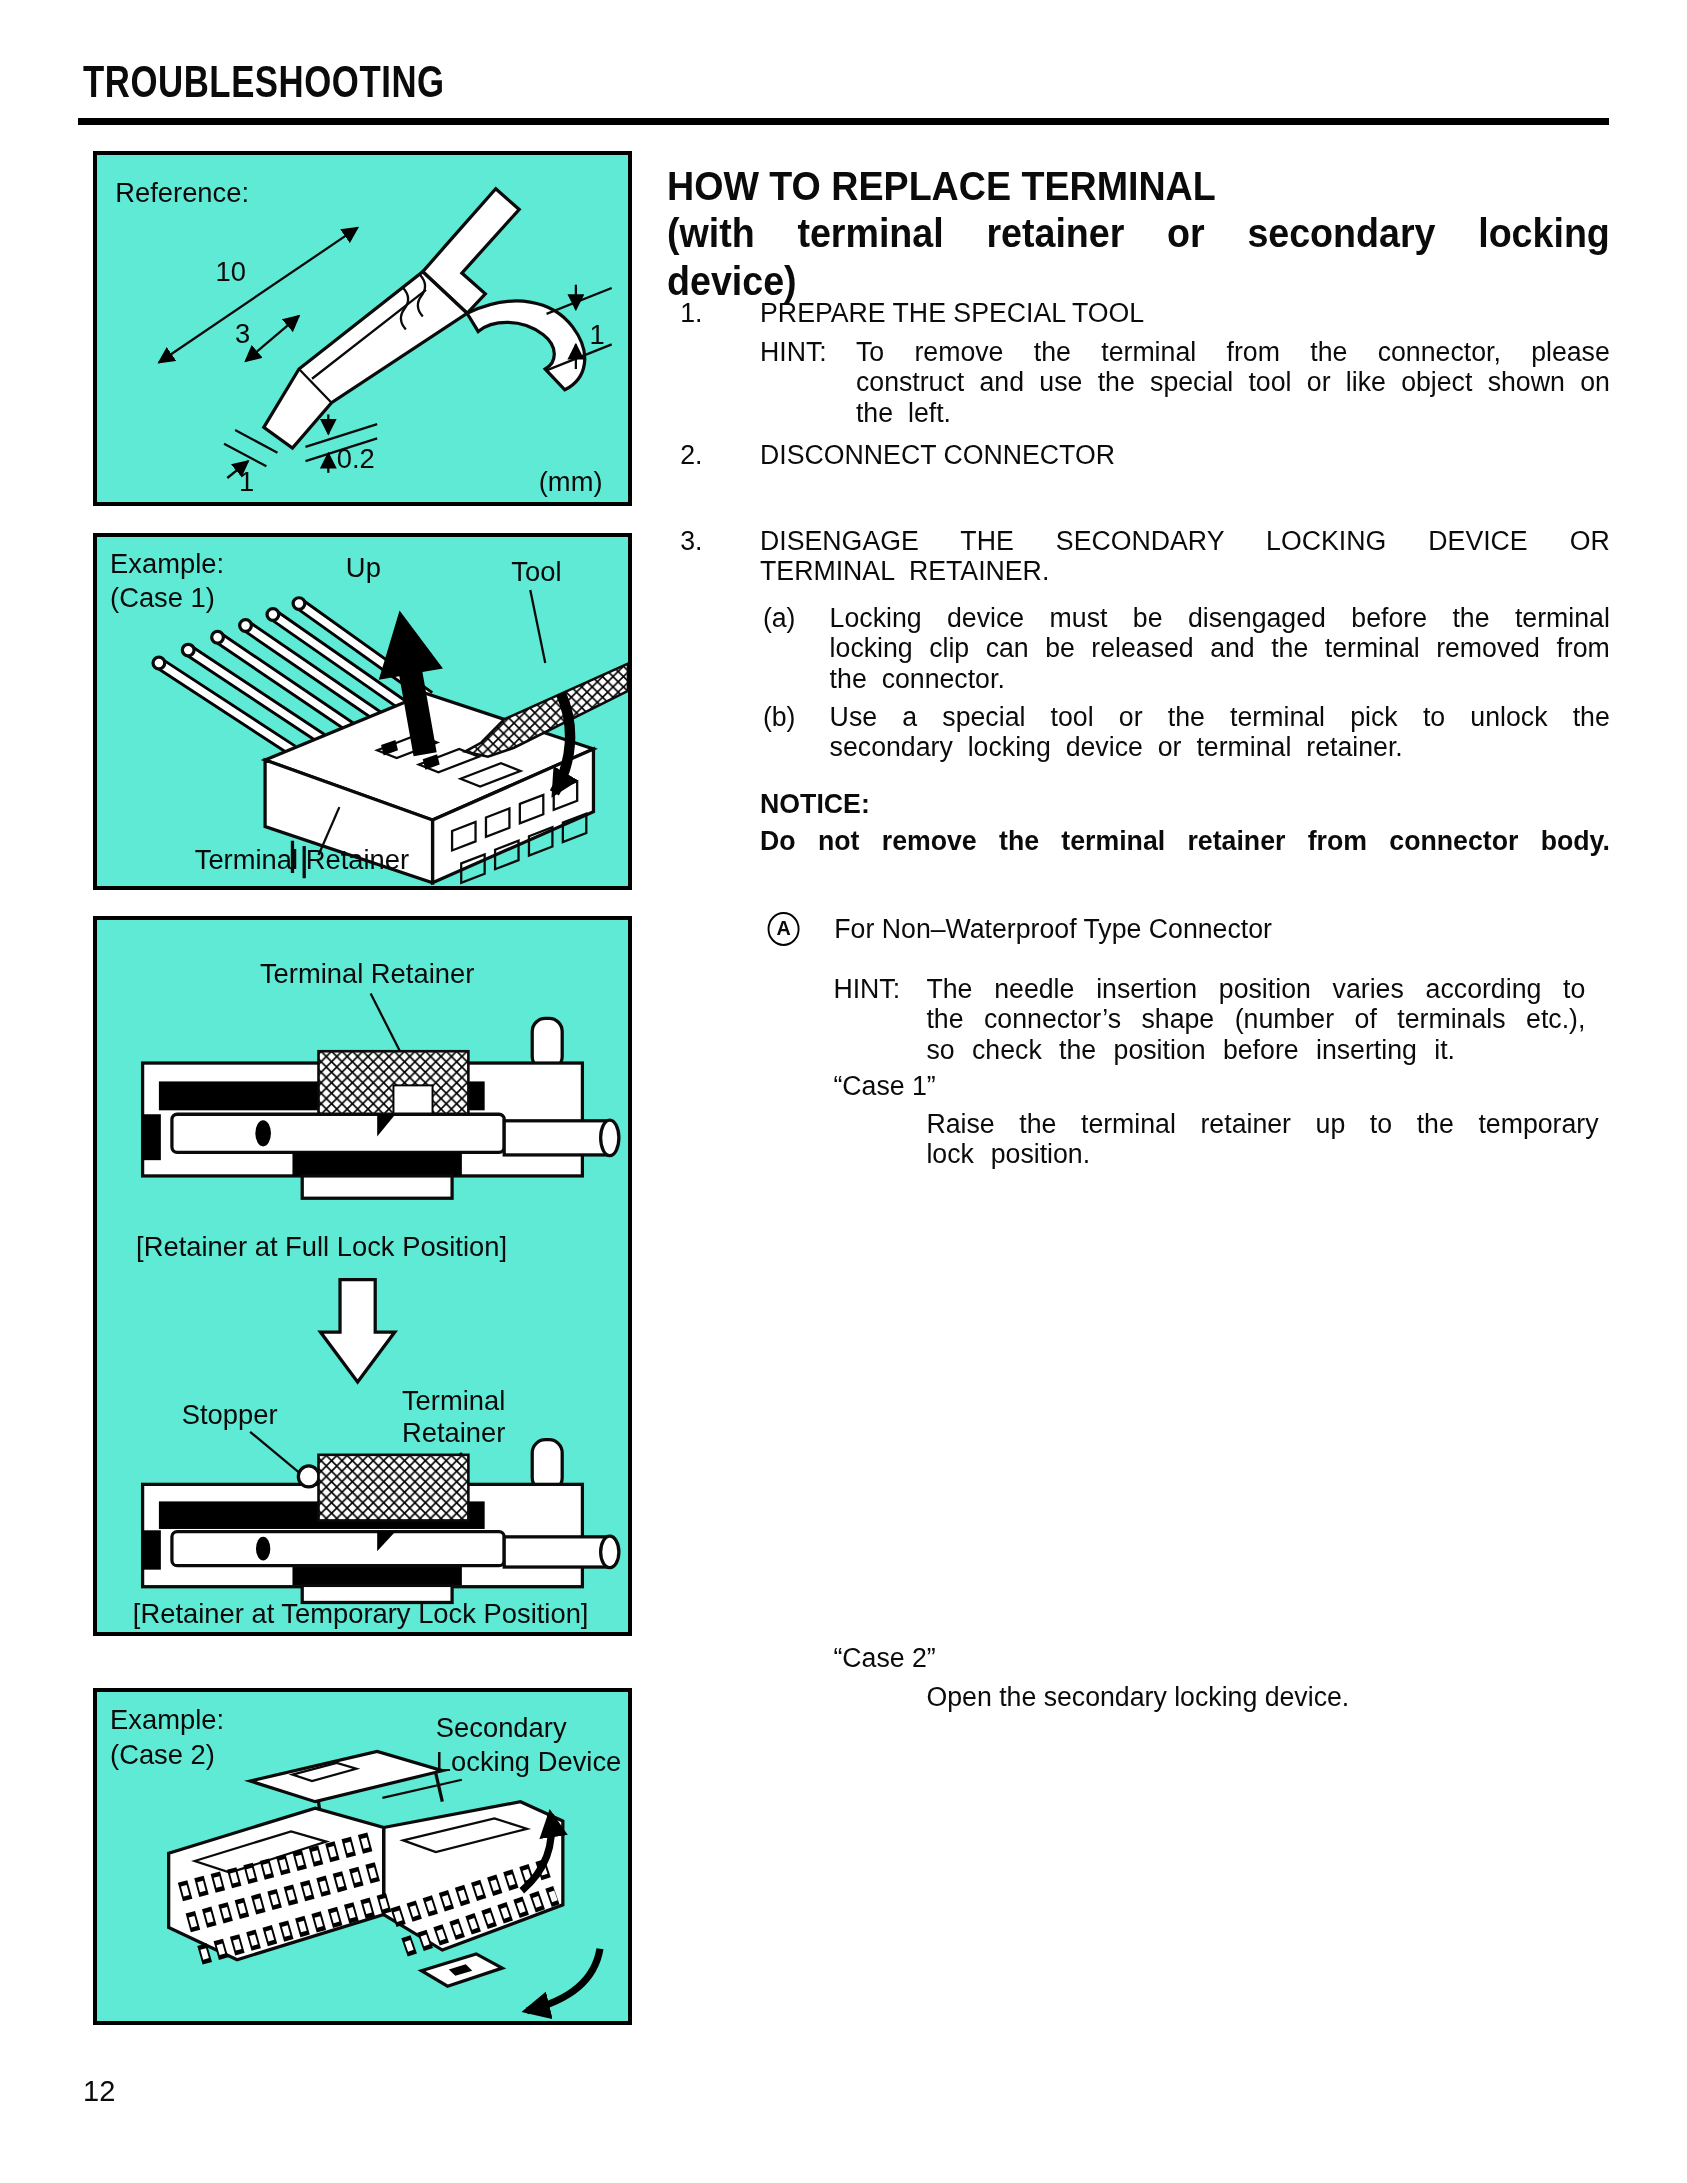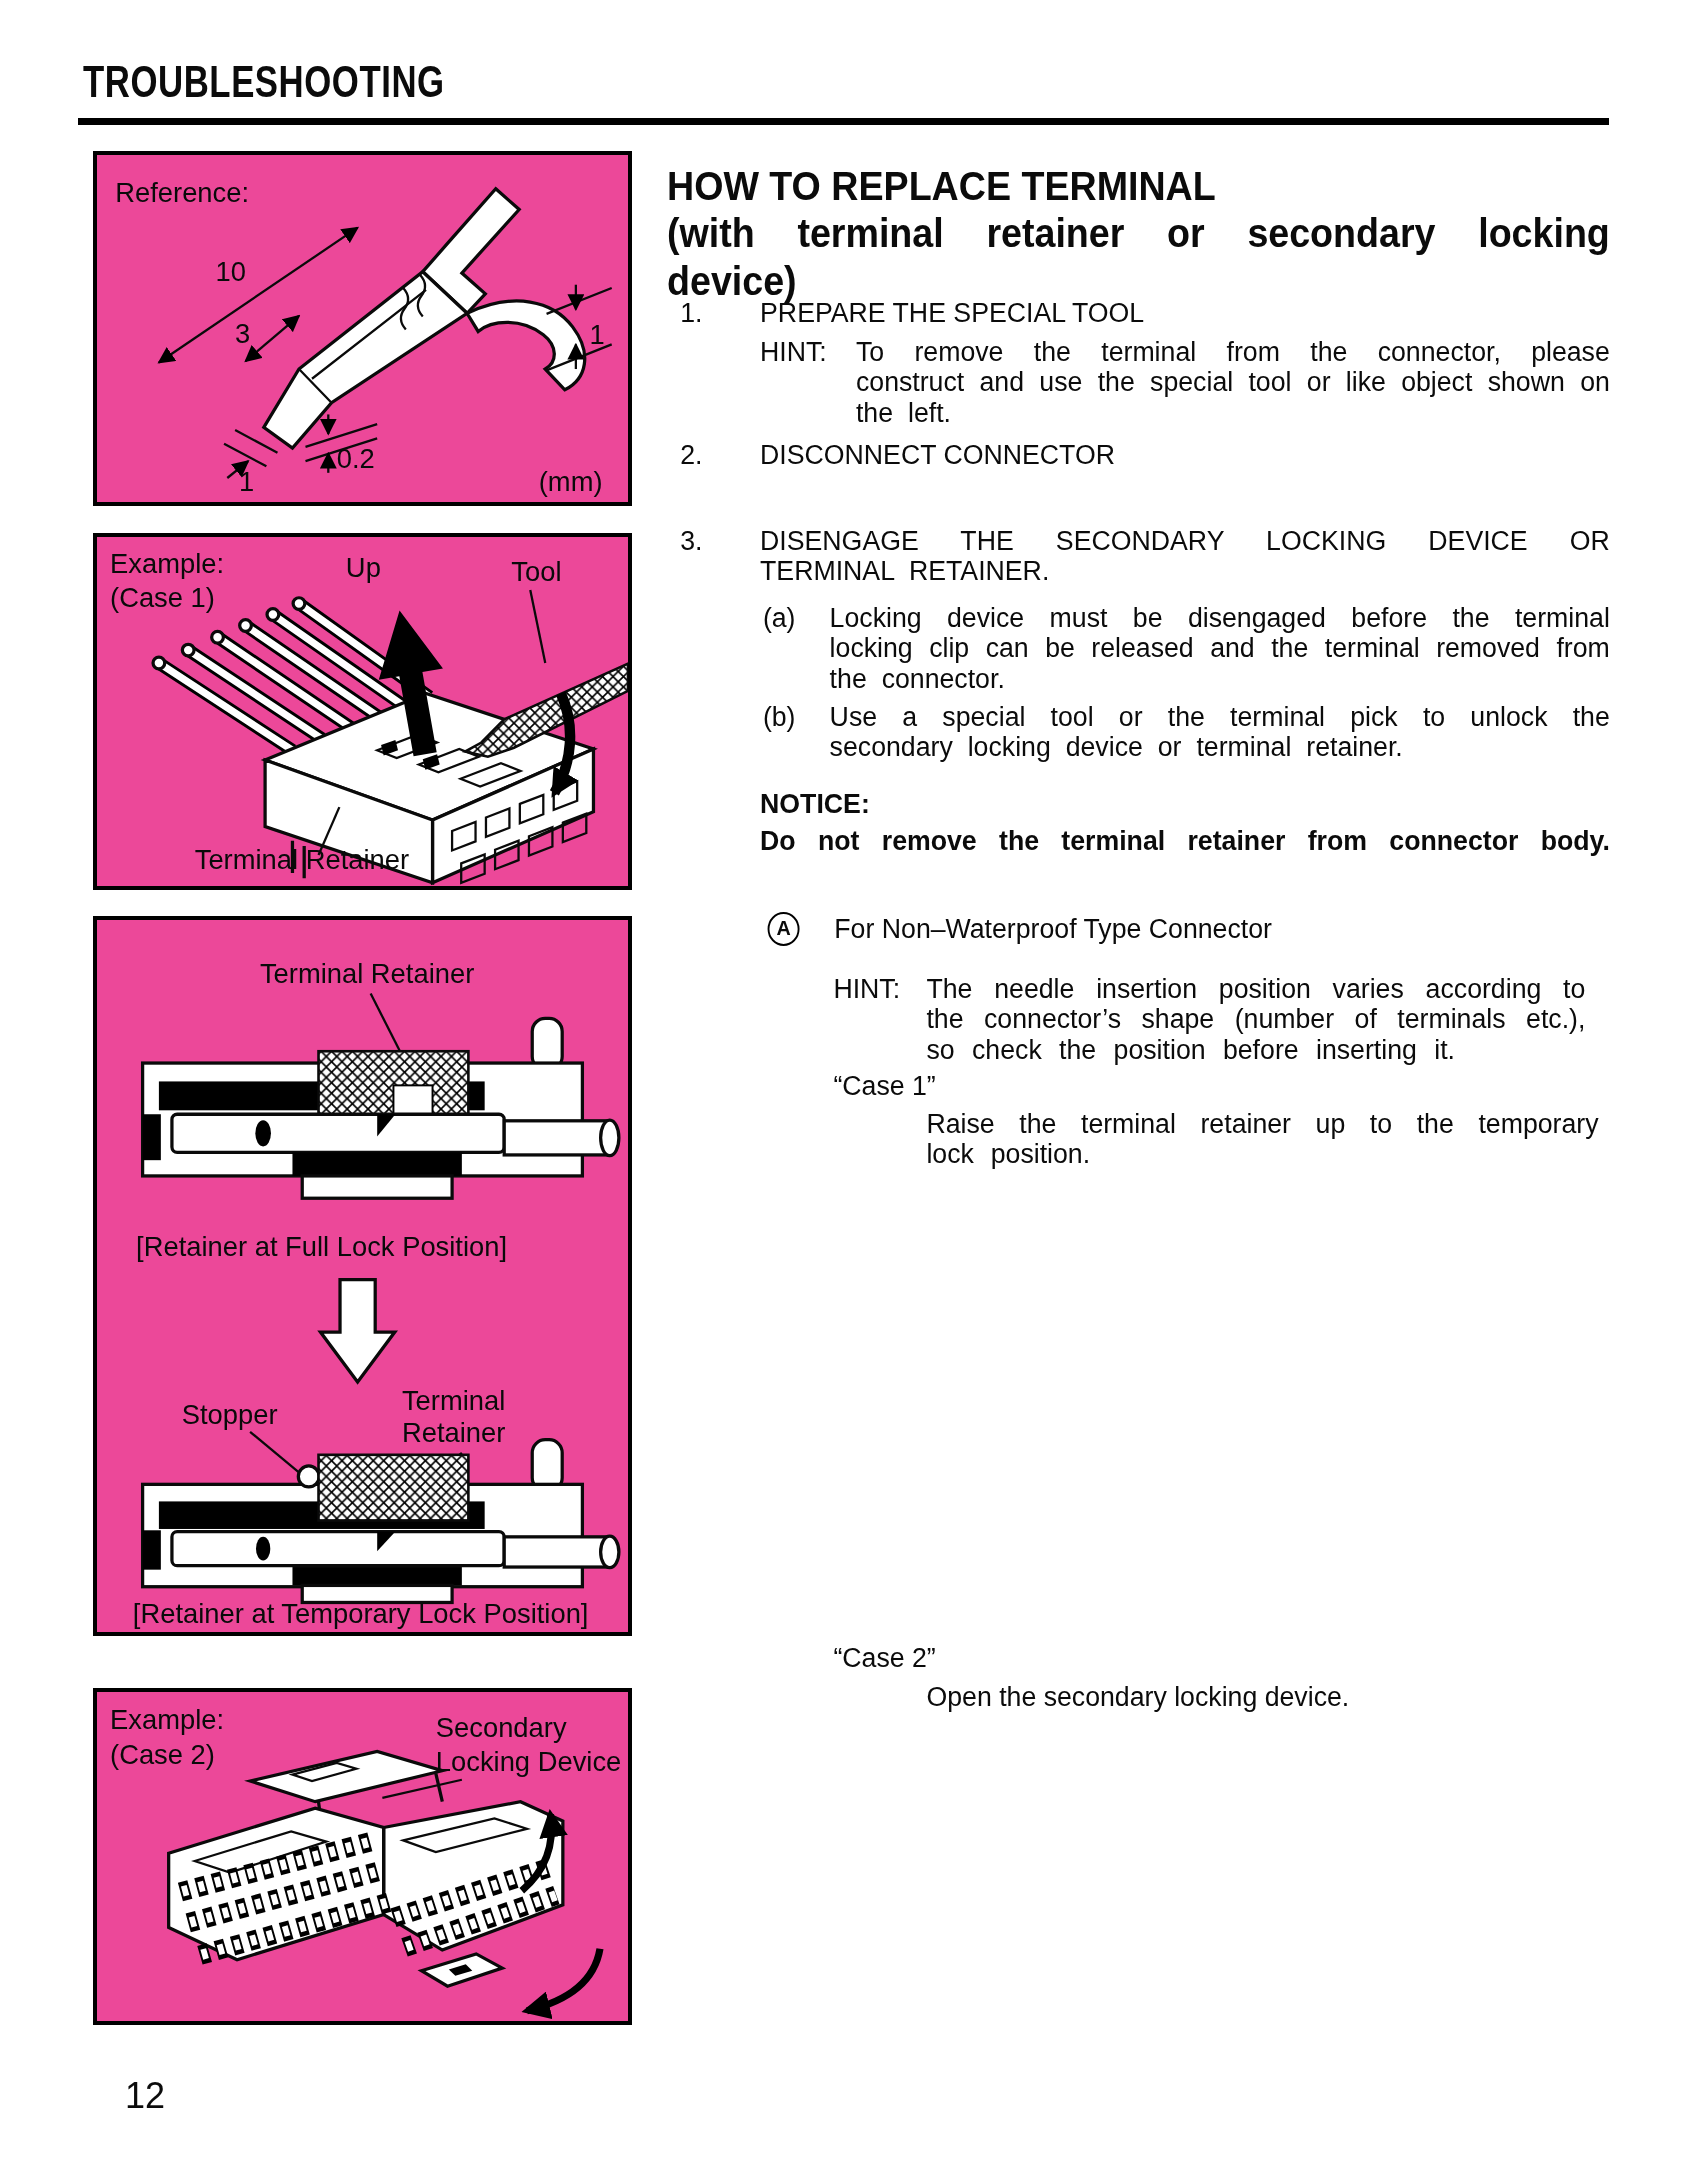--- a/index.html
+++ b/index.html
@@ -3,21 +3,21 @@
 <meta charset="utf-8">
 <style>
   html,body{margin:0;padding:0;}
   body{width:1687px;height:2183px;background:#fff;position:relative;
        font-family:"Liberation Sans",sans-serif;color:#0b0b0b;
        -webkit-font-smoothing:antialiased;}
   .abs{position:absolute;}
   #header-title{left:83px;top:57px;font-size:44px;font-weight:700;letter-spacing:0.7px;
        transform:scaleX(0.79);transform-origin:left top;white-space:nowrap;}
   #header-rule{left:78px;top:118px;width:1531px;height:6.6px;background:#000;}
-  .figbox{left:93px;width:539px;border:4.6px solid #000;background:#ec4899;box-sizing:border-box;}
+  .figbox{left:93px;width:539px;border:4.6px solid #000;background:#5eead4;box-sizing:border-box;}
   #fig1{top:151px;height:355px;}
   #fig2{top:533px;height:357px;}
   #fig3{top:916px;height:720px;}
   #fig4{top:1688px;height:337px;}
   .figbox svg{display:block;width:100%;height:100%;}
   svg text{font-size:42px;fill:#0a0a0a;font-family:"Liberation Sans",sans-serif;}
   svg .ln{stroke:#0a0a0a;stroke-width:5;fill:none;}
   svg .thin{stroke:#0a0a0a;stroke-width:3.5;fill:none;}
   svg .wh{fill:#fff;stroke:#0a0a0a;stroke-width:5;}
   svg .bk{fill:#000;stroke:none;}
@@ -29,21 +29,21 @@
   .b{position:absolute;left:0;}
   .bold{font-weight:700;}
   .jy{text-align:justify;word-spacing:8px;}
   .step{display:flex;}
   .num{flex:0 0 85px;}
   .stxt{flex:1 1 auto;min-width:0;}
   .lbl{flex:0 0 auto;}
   .acirc{display:inline-flex;width:34px;height:34px;border:2.6px solid #000;border-radius:50%;
        align-items:center;justify-content:center;font-size:21px;font-weight:700;
        box-sizing:border-box;margin-right:37px;position:relative;top:-1.3px;}
-  #page-number{left:83px;top:2075px;font-size:36px;margin-left:42px;}
+  #page-number{left:83px;top:2075px;font-size:29px;}
 </style>
 </head>
 <body>
 
 <svg width="0" height="0" style="position:absolute" aria-hidden="true">
   <defs>
     <pattern id="xh" width="16" height="16" patternUnits="userSpaceOnUse">
       <rect width="16" height="16" fill="#fff"></rect>
       <path d="M0,0 L16,16 M16,0 L0,16" stroke="#000" stroke-width="2.5"></path>
     </pattern>

